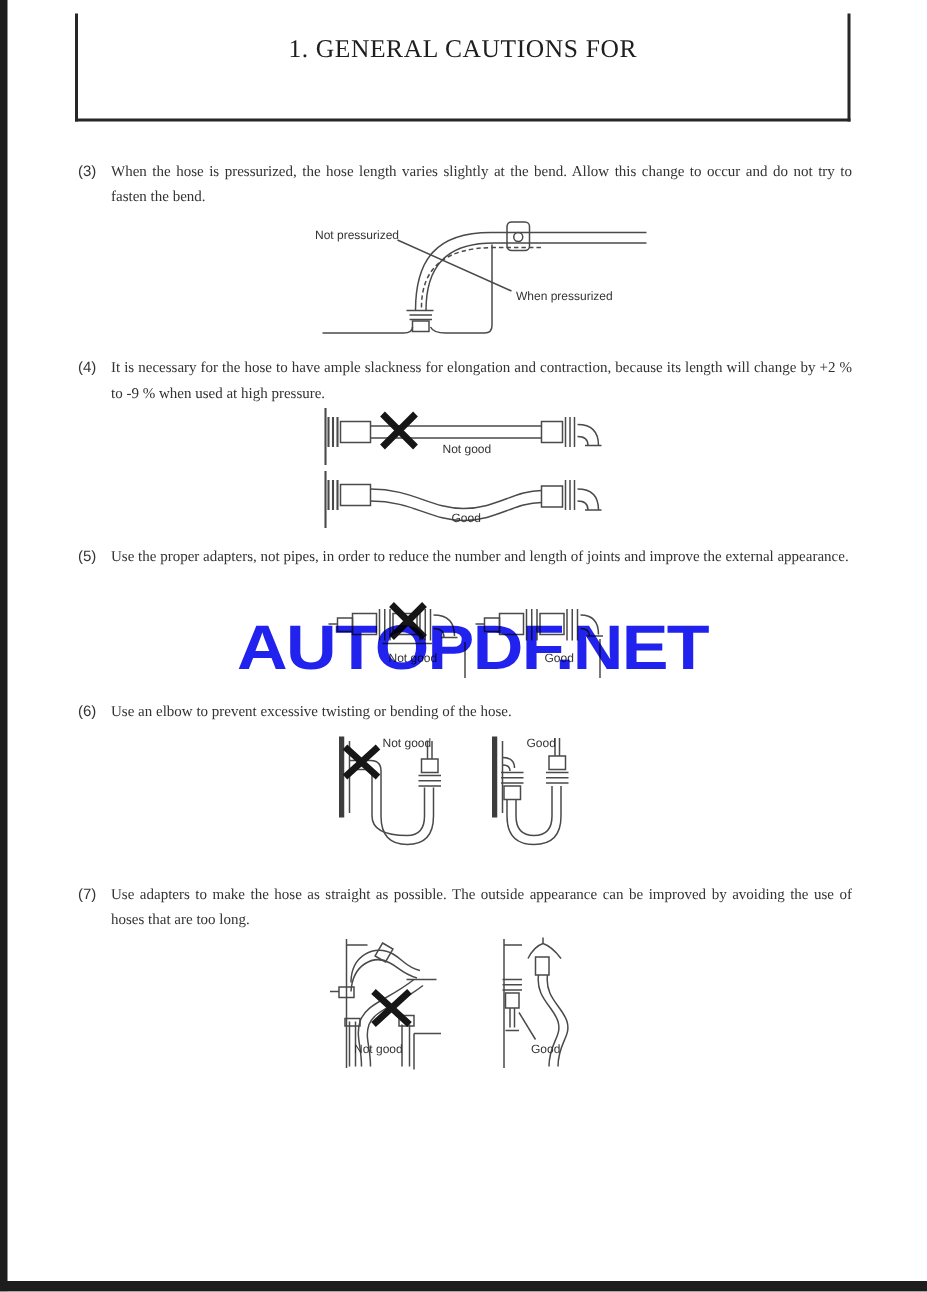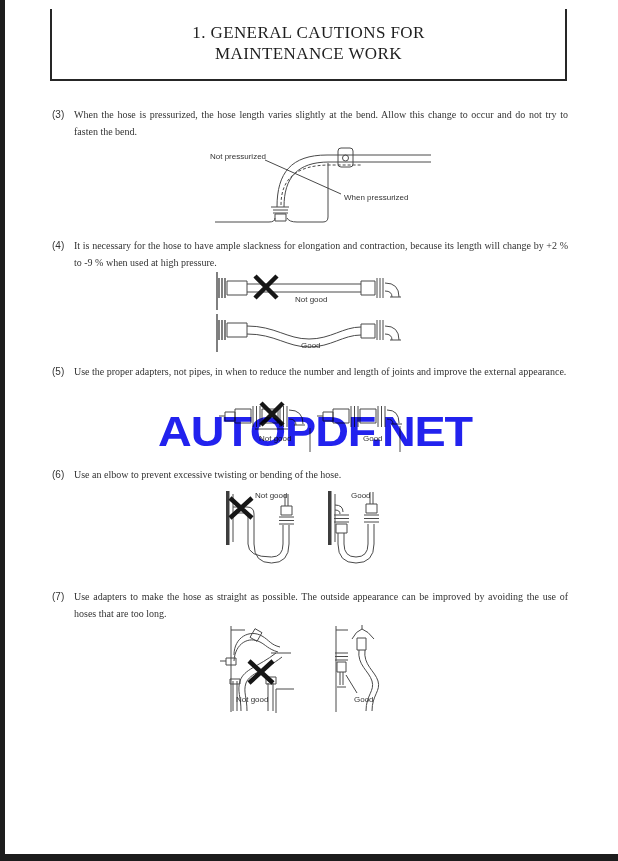--- a/index.html
+++ b/index.html
@@ -42,21 +42,20 @@
 </style>
 </head>
 <body>
 
 <div class="page">
   <div class="scan-edge-left"></div>
   <div class="scan-edge-bottom"></div>
 
   <div class="title-box">
     <div class="tl">1. GENERAL CAUTIONS FOR</div>
-    <div class="tl">MAINTENANCE WORK</div>
   </div>
 
   <div class="item" style="top:106px">
     <div class="num">(3)</div>
     <div class="txt">When the hose is pressurized, the hose length varies slightly at the bend. Allow this change to occur and do not try to fasten the bend.</div>
   </div>
 
   <svg class="diag" style="left:185px;top:145px" width="250" height="88" viewBox="0 0 250 88">
     <path class="art" d="M 92,62 C 92,28 106,10 142,10 L 246,10"></path>
     <path class="art" d="M 99,62 C 99,33 112,17 144,17 L 246,17"></path>
@@ -90,21 +89,21 @@
     <path class="art" d="M 42,54 C 70,54 82,67 104,67 C 126,67 138,55 156,55"></path>
     <path class="art" d="M 42,62 C 70,62 82,75 104,75 C 126,75 138,63 156,63"></path>
     <rect class="art" x="156" y="52" width="14" height="14"></rect>
     <path class="art" d="M 172,48 L 172,68 M 175,48 L 175,68 M 178,48 L 178,68"></path>
     <path class="art" d="M 180,54 Q 194,54 194,68 M 180,62 Q 187,62 187,68 M 185,68 L 196,68"></path>
     <text class="lbl" x="96" y="76">Good</text>
   </svg>
 
   <div class="item" style="top:363px">
     <div class="num">(5)</div>
-    <div class="txt">Use the proper adapters, not pipes, in when to reduce the number and length of joints and improve the external appearance.</div>
+    <div class="txt">Use the proper adapters, not pipes, in order to reduce the number and length of joints and improve the external appearance.</div>
   </div>
 
   <svg class="diag" style="left:213px;top:398px" width="205" height="58" viewBox="0 0 205 58">
     <path class="art" d="M 6,18 L 12,18"></path>
     <rect class="art" x="12" y="14" width="10" height="9"></rect>
     <rect class="art" x="22" y="11" width="16" height="14"></rect>
     <path class="art" d="M 40,8 L 40,29 M 43.5,8 L 43.5,29 M 47,8 L 47,29"></path>
     <rect class="art" x="49" y="11" width="16" height="14"></rect>
     <path class="art" d="M 67,8 L 67,29 M 70.5,8 L 70.5,29 M 74,8 L 74,29"></path>
     <path class="art" d="M 76,12 Q 90,12 90,26 M 76,21 Q 83,21 83,27 M 81,27 L 92,27"></path>

